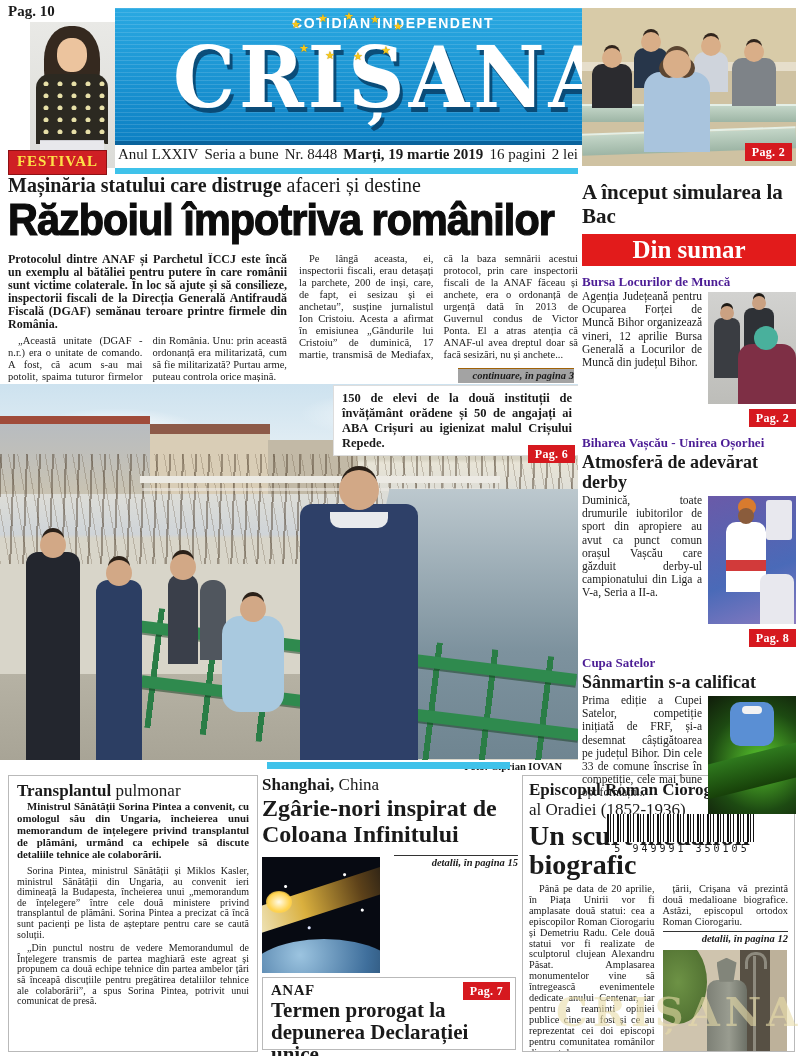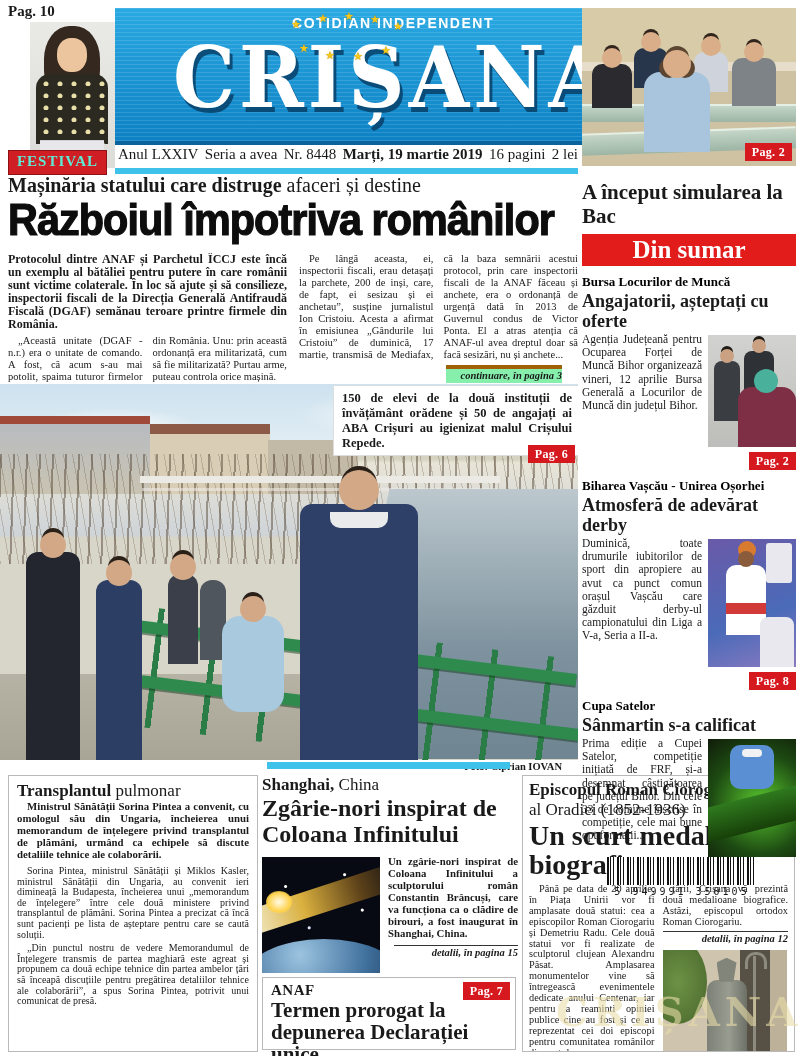--- a/index.html
+++ b/index.html
@@ -13,21 +13,21 @@
   #pageref{left:8px;top:3px;font:bold 15px "Liberation Serif",serif;}
   #womanphoto{left:30px;top:22px;width:85px;height:146px;overflow:hidden;
      background:linear-gradient(#e9e9e6,#dcdcd8);}
   .w-hair{position:absolute;left:14px;top:4px;width:56px;height:74px;border-radius:45% 45% 40% 40%;background:#35291f;}
   .w-face{position:absolute;left:27px;top:16px;width:30px;height:34px;border-radius:46%;background:#ecc49e;}
   .w-blouse{position:absolute;left:6px;top:52px;width:72px;height:70px;border-radius:14px 14px 0 0;
      background:radial-gradient(circle 2px at 10px 10px,#e8e0a8 2px,transparent 3px) 0 0/14px 12px,#2c2921;}
   .w-skirt{position:absolute;left:10px;top:118px;width:64px;height:28px;background:#e8e8ec;
      border-top:1px solid #cfcfd4;}
   #festival{left:8px;top:150px;width:97px;height:23px;background:#cf1f24;border:1px solid #8e1115;
-     color:#5eead4;font:bold 15px/21px "Liberation Serif",serif;text-align:center;letter-spacing:1px;}
+     color:#fde047;font:bold 15px/21px "Liberation Serif",serif;text-align:center;letter-spacing:1px;}
 
   
   #masthead{left:115px;top:8px;width:556px;height:133px;overflow:hidden;
      background:repeating-linear-gradient(180deg,rgba(255,255,255,.13) 0 1px,transparent 1px 4px),
                 linear-gradient(#2aa9e2,#0d81c4);
      border-bottom:4px solid #0a639c;}
   #tagline{position:absolute;left:0;right:0;top:7px;text-align:center;color:#fff;
      font:bold 14px "Liberation Sans",sans-serif;letter-spacing:1.5px;}
   #mtitle{position:absolute;left:0;right:0;top:26px;text-align:center;color:#fff;
      font:bold 78px/1.05 "DejaVu Serif",serif;letter-spacing:4px;
@@ -43,21 +43,21 @@
   #kicker{left:8px;top:174px;font:bold 20px "Liberation Serif",serif;}
   #kicker .light{font-weight:normal;}
   #headline{left:8px;top:197px;width:580px;font:bold 44px/1.05 "Liberation Sans",sans-serif;
      color:#0d0d0d;letter-spacing:-1px;white-space:nowrap;-webkit-text-stroke:1.2px #0d0d0d;
      transform:scaleX(.94);transform-origin:0 50%;}
   #leadwrap{left:8px;top:253px;width:570px;height:130px;display:flex;gap:12px;overflow:hidden;}
   .half{width:279px;position:relative;}
   .lead-bold{margin:0 0 4px 0;font:bold 12px/13px "Liberation Serif",serif;text-align:justify;}
   .cols2{column-count:2;column-gap:10px;font:10.5px/12px "Liberation Serif",serif;text-align:justify;}
   .cols2 p{margin:0;text-indent:10px;}
-  #cont{position:absolute;right:16px;bottom:0;background:#86efac;border-top:4px solid #a16207;
+  #cont{position:absolute;right:4px;bottom:0;background:#a3a3a3;border-top:1px solid #a16207;
      font:bold italic 10.5px/14px "Liberation Serif",serif;padding-left:14px;}
 
   
   #mainphoto{left:0;top:384px;width:578px;height:376px;overflow:hidden;
      background:
        radial-gradient(ellipse 120px 30px at 20% 12%,rgba(255,255,255,.9),transparent 70%),
        radial-gradient(ellipse 150px 35px at 70% 8%,rgba(255,255,255,.8),transparent 70%),
        linear-gradient(#cde2ef 0,#e3eef4 18%,#d6d2c2 19%,#d6d2c2 20%,#e8e4d6 21%,#cfd4d8 40%,#d8d5c9 41%);}
   .bld{position:absolute;top:40px;height:70px;}
   .bld1{left:0;width:150px;background:linear-gradient(#b8bcc0,#c9c3b2);box-shadow:0 -8px 0 #a04b3a;}
@@ -162,21 +162,21 @@
   .s2{left:52px;top:40px;width:34px;height:40px;background:#27364a;}
   .s3{left:112px;top:44px;width:34px;height:40px;background:#cfd4dc;}
   .s4{left:150px;top:50px;width:44px;height:48px;background:#7e8388;}
   .s5{left:62px;top:64px;width:66px;height:80px;background:#a9c4dd;border-radius:16px 16px 0 0;}
   .s5 .hd{width:28px;height:28px;top:-22px;box-shadow:0 -6px 0 -2px #5c4632,8px 4px 0 -4px #5c4632,-8px 4px 0 -4px #5c4632;}
   #bacphoto .pbadge{position:absolute;right:4px;bottom:5px;}
   #bachead{margin-top:14px;font:bold 21px/24px "Liberation Serif",serif;}
   #dinsumar{margin-top:6px;background:#e21b1b;color:#fff;text-align:center;
      font:bold 25px/31px "Liberation Serif",serif;height:32px;}
   .sitem{position:relative;margin-top:8px;}
-  .skick{font:bold 13px/16px "Liberation Serif",serif;color:#000000;}
+  .skick{font:bold 13px/16px "Liberation Serif",serif;color:#4c1d95;}
   .shead{font:bold 18px/20px "Liberation Serif",serif;margin:1px 0 2px;}
   .sbody{font:11.5px/13.2px "Liberation Serif",serif;text-align:justify;}
   .sphoto{float:right;margin:2px 0 4px 6px;position:relative;overflow:hidden;}
   .sitem .pbadge{position:absolute;right:0;}
   #ph1{width:88px;height:112px;background:linear-gradient(#d2d2d0,#bdbdb9);}
   #ph1 .m1{position:absolute;left:6px;top:26px;width:26px;height:60px;background:#3a3d42;border-radius:8px 8px 0 0;}
   #ph1 .m1::before{content:"";position:absolute;left:6px;top:-12px;width:14px;height:14px;border-radius:50%;
      background:#caa182;box-shadow:0 -4px 0 -1px #1e1a16;}
   #ph1 .m2{position:absolute;left:36px;top:16px;width:30px;height:64px;background:#2e3136;border-radius:8px 8px 0 0;}
   #ph1 .m2::before{content:"";position:absolute;left:8px;top:-12px;width:14px;height:14px;border-radius:50%;
@@ -231,21 +231,21 @@
     <span class="star" style="left:255px;top:5px"></span>
     <span class="star" style="left:278px;top:12px"></span>
     <span class="star" style="left:184px;top:34px"></span>
     <span class="star" style="left:210px;top:41px"></span>
     <span class="star" style="left:238px;top:42px"></span>
     <span class="star" style="left:266px;top:36px"></span>
     <div id="mtitle">CRIȘANA</div>
   </div>
   <div id="infobar" class="abs">
     <span>Anul LXXIV</span>
-    <span>Seria a avea</span>
+    <span>Seria a bune</span>
     <span>Nr. 8448</span>
     <span class="bd">Marți, 19 martie 2019</span>
     <span>16 pagini</span>
     <span>2 lei</span>
   </div>
   <div id="cyantop" class="abs"></div>
 
   <div id="kicker" class="abs">
     <span>Mașinăria statului care distruge</span><span class="light"> afaceri și destine</span>
   </div>
@@ -314,21 +314,20 @@
     <div id="shang">
       <div class="kick">
         <span>Shanghai,</span><span class="light"> China</span>
       </div>
       <div class="h2b">Zgârie-nori inspirat de Coloana Infinitului</div>
       <div id="meteor">
         <div class="streak"></div>
         <div class="head"></div>
         <div class="earth"></div>
       </div>
-      <p class="leadsm">Un zgârie-nori inspirat de Coloana Infinitului a sculptorului român Constantin Brâncuși, care va funcționa ca o clădire de birouri, a fost inaugurat în Shanghai, China.</p>
       <div class="detline" style="margin-left:132px">detalii, în pagina 15</div>
     </div>
     <div id="anafbox">
       <span class="pbadge">Pag. 7</span>
       <div id="anafkick">ANAF</div>
       <div id="anafhead">Termen prorogat la depunerea Declarației unice</div>
     </div>
   </div>
 
   <div id="rightbox" class="abs box">
@@ -374,21 +373,20 @@
       <div class="stud s5">
           <div class="hd"></div>
         </div>
       <span class="pbadge">Pag. 2</span>
     </div>
     <div id="bachead">A început simularea la Bac</div>
     <div id="dinsumar">Din sumar</div>
 
     <div class="sitem">
       <div class="skick">Bursa Locurilor de Muncă</div>
-      <div class="shead">Angajatorii, așteptați cu oferte</div>
       <div class="sphoto" id="ph1">
         <div class="m1"></div>
         <div class="m2"></div>
         <div class="m3"></div>
       </div>
       <div class="sbody">Agenția Județeană pentru Ocuparea Forței de Muncă Bihor organizează vineri, 12 aprilie Bursa Generală a Locurilor de Muncă din județul Bihor.</div>
       <div style="clear:both;text-align:right;margin-top:4px"><span class="pbadge" style="position:static">Pag. 2</span></div>
     </div>
 
     <div class="sitem">

